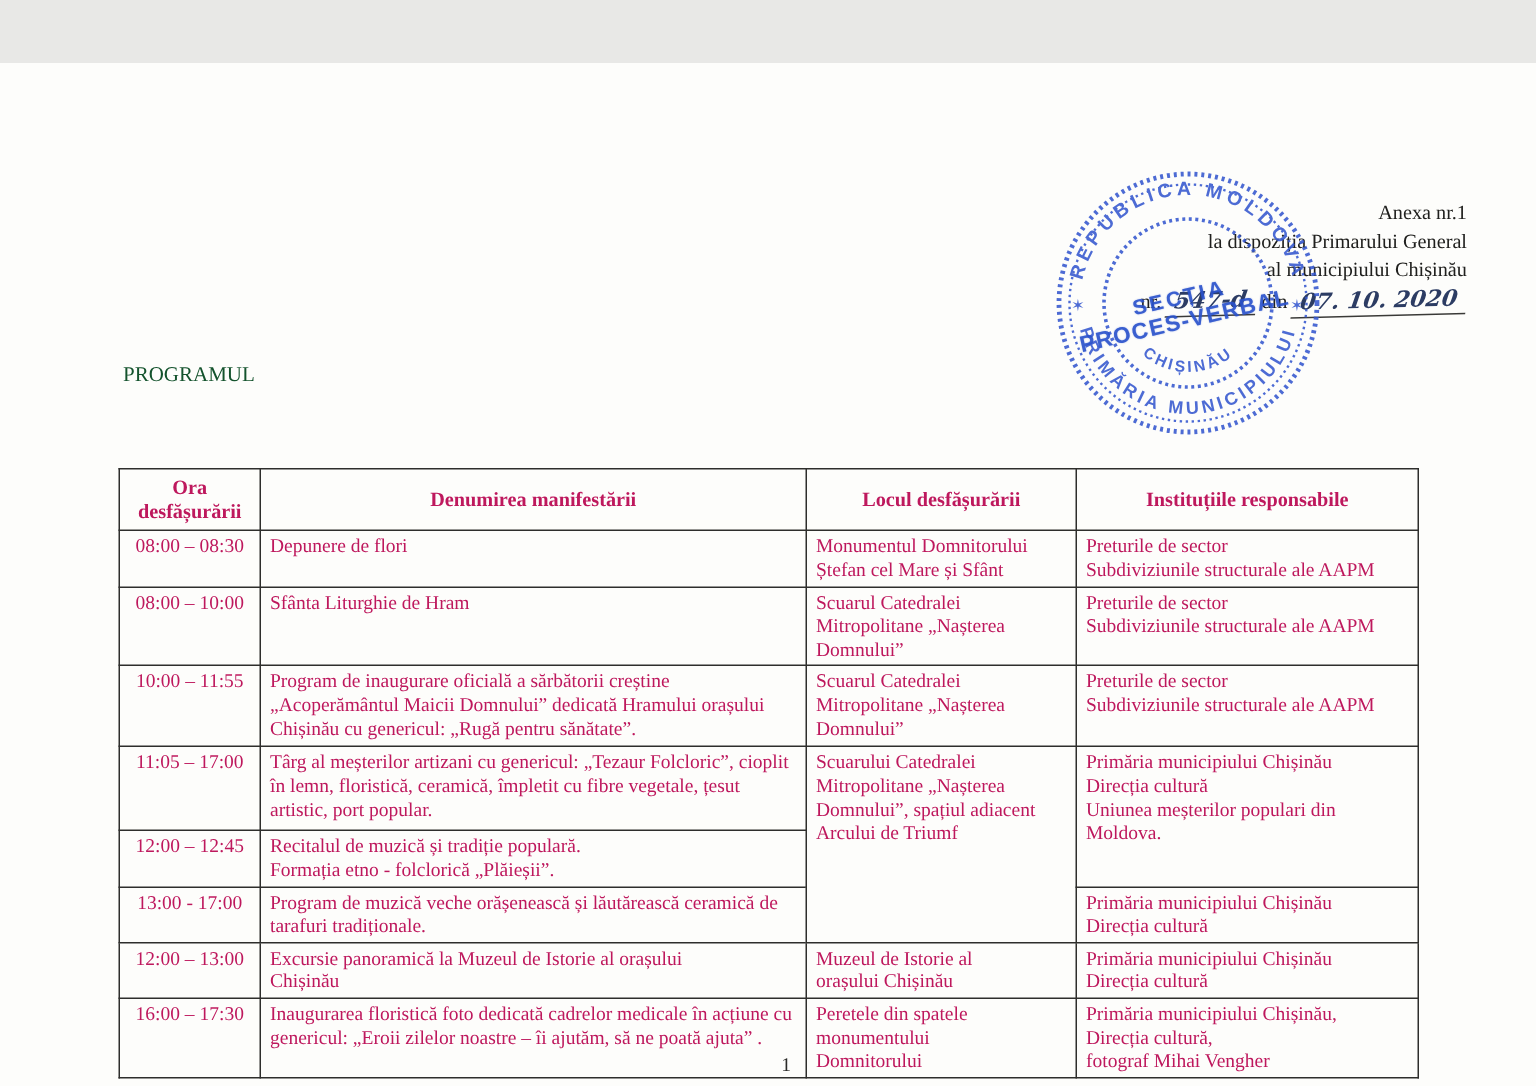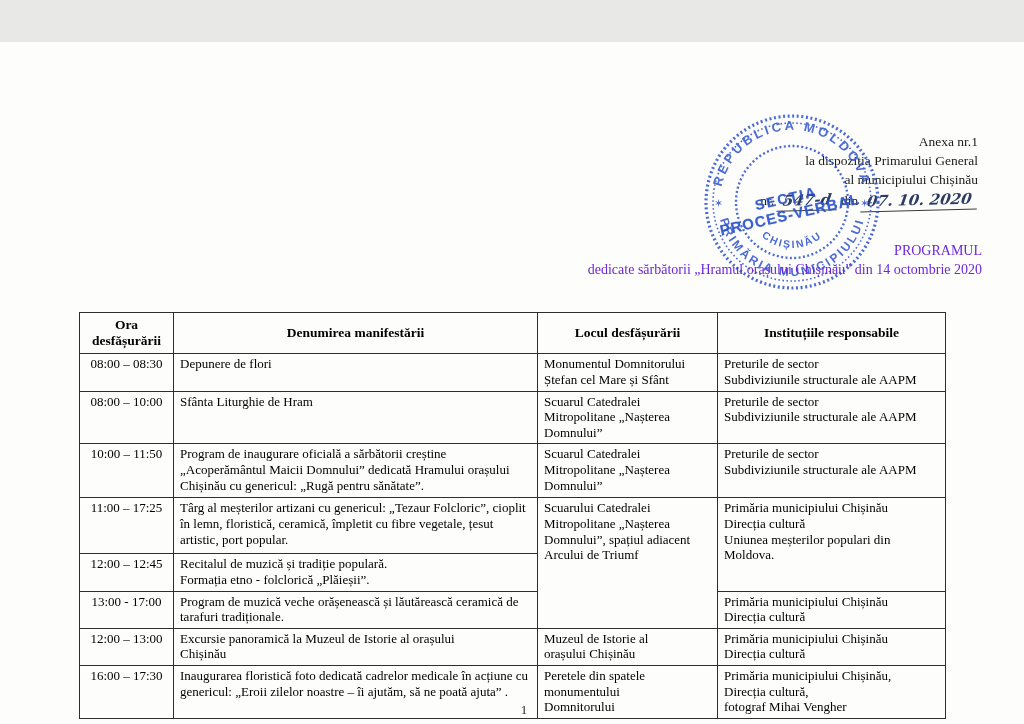--- a/index.html
+++ b/index.html
@@ -45,30 +45,30 @@
     color:#2a52cc; opacity:.92;
     text-shadow:0 0 1px rgba(42,82,204,.5);
     pointer-events:none;
   }
   .stamp-overlay .l1 { font-size:14px; font-weight:bold; letter-spacing:2px; }
   .stamp-overlay .l2 { font-size:15px; font-weight:bold; letter-spacing:1px; }
 
   
   .title-block {
     position:absolute; left:82px; top:200px; width:900px;
-    text-align:right; font-size:14px; line-height:18.5px;
-    color:#6d28d9;
+    text-align:left; font-size:14px; line-height:18.5px;
+    color:#14532d;
   }
 
   
   table.program {
     position:absolute; left:79px; top:270px;
     border-collapse:collapse; table-layout:fixed;
     width:866px; font-size:13px; line-height:1.2;
-    color:#000000;
+    color:#be185d;
   }
   .program th, .program td {
     border:1.5px solid #2e2e2c;
     vertical-align:top;
     padding:2px 6px 3px 6px;
     white-space:pre-line;
     overflow:hidden;
   }
   .program th {
     font-weight:bold; text-align:center; vertical-align:middle;
@@ -130,21 +130,20 @@
       <text x="158" y="95" fill="#3558cf" font-size="11">✶</text>
     </svg>
   </div>
   <div class="stamp-overlay">
     <div class="l1">SECȚIA</div>
     <div class="l2">PROCES-VERBAL</div>
   </div>
 
   <div class="title-block">
     <div>PROGRAMUL</div>
-    <div>dedicate sărbătorii „Hramul orașului Chișinău” din 14 octombrie 2020</div>
   </div>
 
   <table class="program">
     <colgroup>
       <col style="width:94px">
       <col style="width:364px">
       <col style="width:180px">
       <col style="width:228px">
     </colgroup>
     <tbody>
@@ -165,30 +164,30 @@
     <tr class="r1">
       <td class="time">08:00 – 10:00</td>
       <td>Sfânta Liturghie de Hram</td>
       <td>Scuarul Catedralei
 Mitropolitane „Nașterea
 Domnului”</td>
       <td>Preturile de sector
 Subdiviziunile structurale ale AAPM</td>
     </tr>
     <tr class="r2">
-      <td class="time">10:00 – 11:50</td>
+      <td class="time">10:00 – 11:55</td>
       <td>Program de inaugurare oficială a sărbătorii creștine „Acoperământul Maicii Domnului” dedicată Hramului orașului Chișinău cu genericul: „Rugă pentru sănătate”.</td>
       <td>Scuarul Catedralei
 Mitropolitane „Nașterea
 Domnului”</td>
       <td>Preturile de sector
 Subdiviziunile structurale ale AAPM</td>
     </tr>
     <tr class="r3">
-      <td class="time">11:00 – 17:25</td>
+      <td class="time">11:05 – 17:00</td>
       <td>Târg al meșterilor artizani cu genericul: „Tezaur Folcloric”, cioplit în lemn, floristică, ceramică, împletit cu fibre vegetale, țesut artistic, port popular.</td>
       <td rowspan="3">Scuarului Catedralei
 Mitropolitane „Nașterea
 Domnului”, spațiul adiacent
 Arcului de Triumf</td>
       <td rowspan="2">Primăria municipiului Chișinău
 Direcția cultură
 Uniunea meșterilor populari din
 Moldova.</td>
     </tr>

